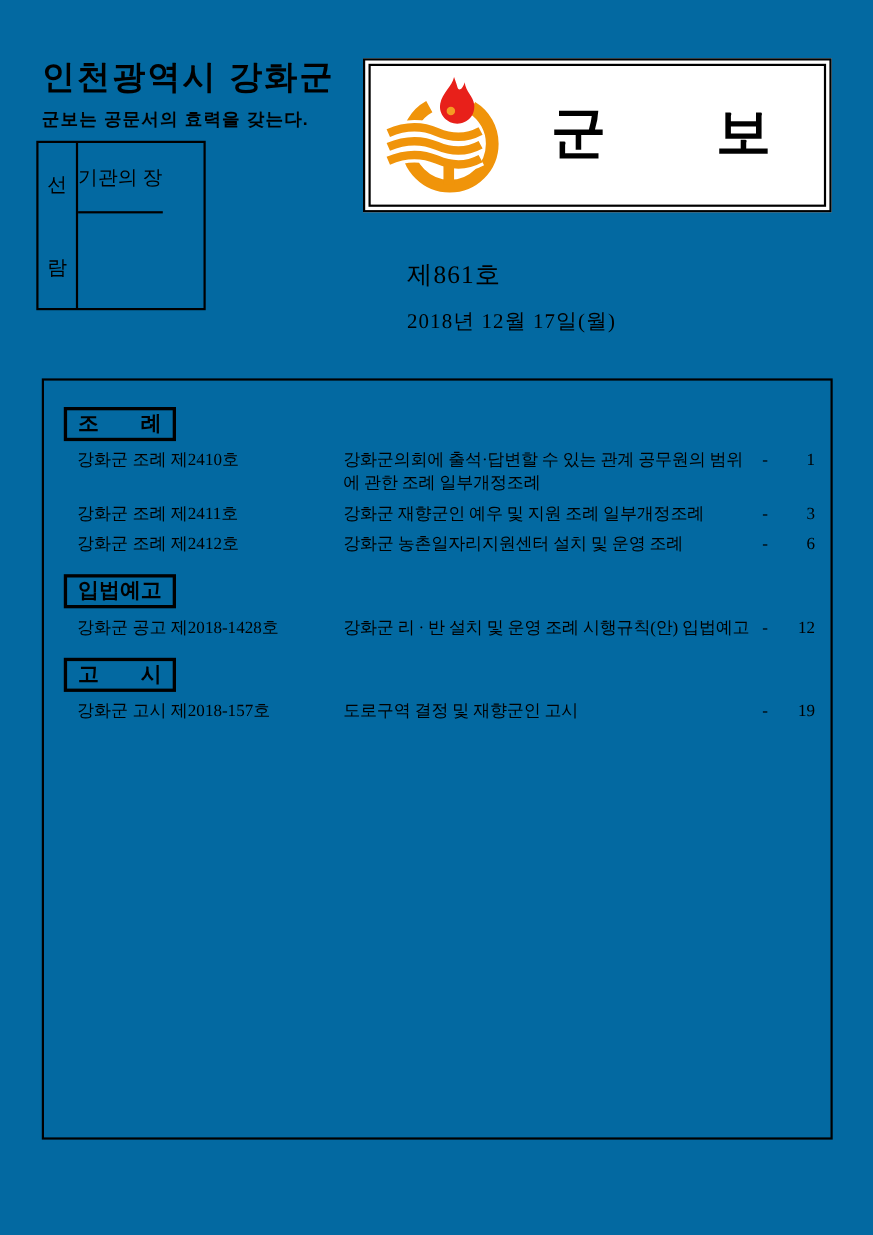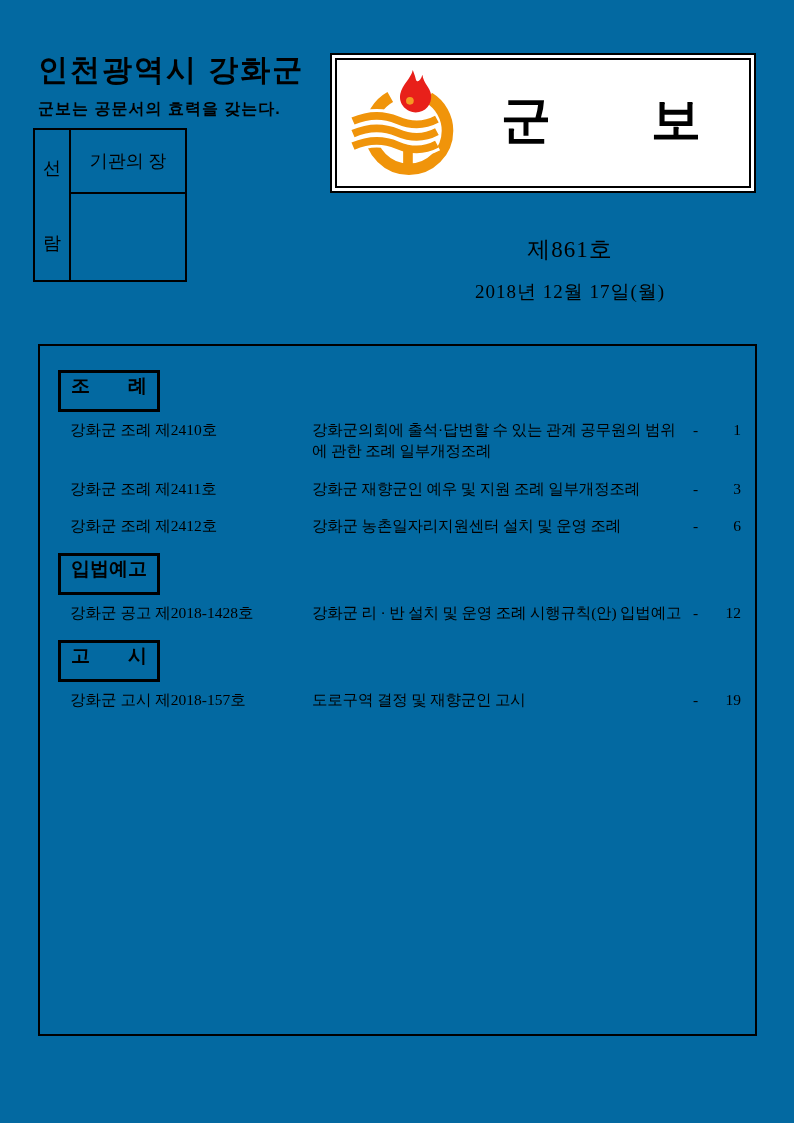--- a/index.html
+++ b/index.html
@@ -14,53 +14,53 @@
   .org-title { font-family:"Liberation Sans","DejaVu Sans",sans-serif;
                font-weight:bold; font-size:30px; letter-spacing:2px; white-space:pre; }
   .org-motto { font-family:"Liberation Sans","DejaVu Sans",sans-serif;
                font-weight:bold; font-size:16px; letter-spacing:1px; margin-top:8px; white-space:pre; }
 
   
   .approval { position:absolute; left:33px; top:128px; width:154px; height:154px;
               border:2px solid #000; display:flex; }
   .approval-side { width:36px; border-right:2px solid #000; display:flex; flex-direction:column;
                    justify-content:space-around; align-items:center; font-size:18px; }
-  .approval-main { flex:1; display:flex; flex-direction:column; }
+  .approval-main { flex:1; display:flex; }
   .approval-head { height:64px; border-bottom:2px solid #000; display:flex;
                    align-items:center; justify-content:center; font-size:18px; white-space:pre; }
   .approval-blank { flex:1; }
 
   
   .masthead { position:absolute; left:330px; top:53px; width:426px; height:140px;
               border:2px solid #000; padding:3px; background:#fff; }
   .masthead-inner { width:100%; height:100%; border:2px solid #000;
                     display:flex; align-items:center; padding:4px 12px; }
   .emblem { width:116px; height:108px; flex:0 0 auto; }
   .masthead-title { flex:1; text-align:center; white-space:pre;
                     font-family:Liberation Serif, serif;
                     font-weight:bold; font-size:50px; line-height:1; padding-bottom:6px; }
 
   
-  .issue-block { position:absolute; left:370px; top:234px; width:400px; text-align:center; }
+  .issue-block { position:absolute; left:370px; top:234px; width:400px; text-align:left; }
   .issue-no   { font-size:23px; letter-spacing:1px; }
   .issue-date { font-size:19px; letter-spacing:1px; margin-top:14px; white-space:pre; }
 
   
   .toc { position:absolute; left:38px; top:344px; width:719px; height:692px;
          border:2px solid #000; padding:0 14px 0 18px; }
   .toc-title { text-align:center; margin-top:19px; font-weight:bold; font-size:21px;
                letter-spacing:2px; white-space:pre; }
-  .sec-label { display:inline-block; border:3px solid #000; padding:1px 10px 11px;
+  .sec-label { display:inline-block; border:3px solid #000; padding:1px 10px 0;
                font-weight:bold; font-size:19px; white-space:pre; line-height:1.25; }
   .sec-label.first { margin-top:24px; }
   .sec-label.later { margin-top:17px; }
   .entries { margin-left:12px; margin-top:7px; }
   .toc-row { display:grid; grid-template-columns:238px 1fr 48px; column-gap:4px;
              align-items:start; font-size:15.5px; line-height:1.38; }
-  .toc-row + .toc-row { margin-top:16px; }
+  .toc-row + .toc-row { margin-top:6px; }
   .toc-row .ref { white-space:nowrap; }
   .toc-row .ttl { letter-spacing:-0.2px; padding-right:6px; }
   .toc-row .pg  { display:flex; justify-content:space-between; }
 </style>
 </head>
 <body>
 
 <div class="page">
 
   <div class="org-block">

